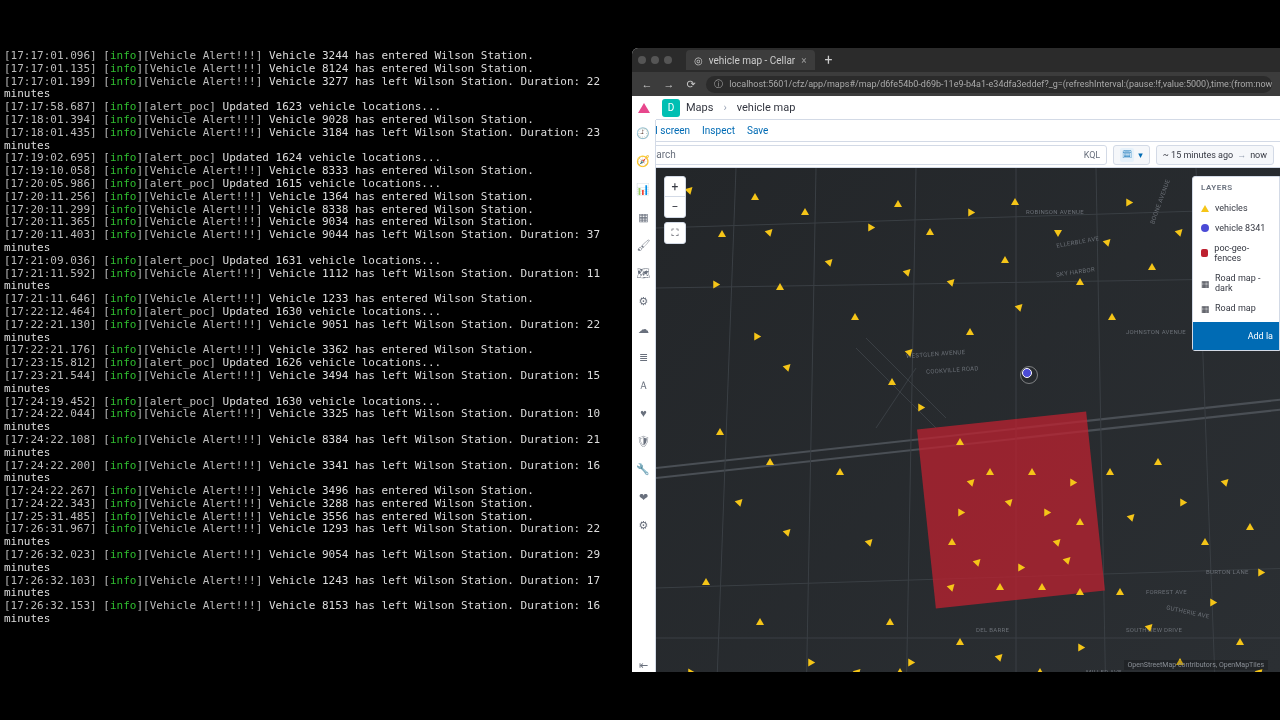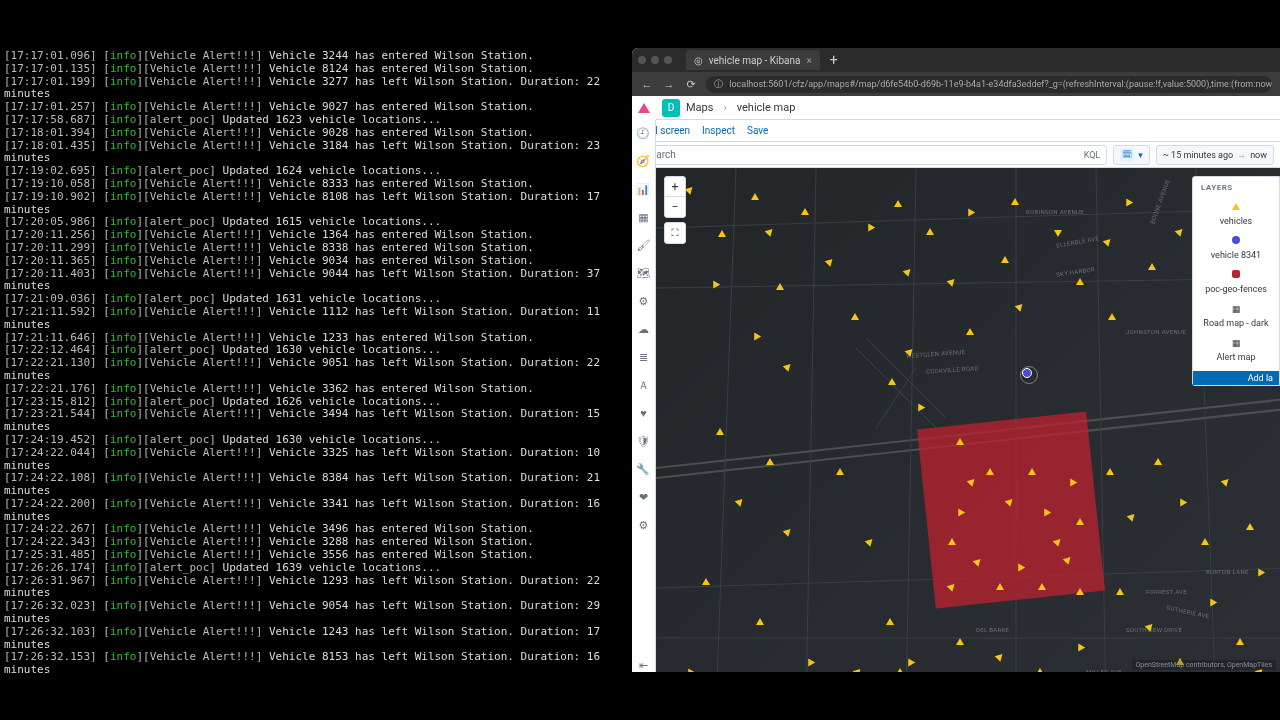--- a/index.html
+++ b/index.html
@@ -73,85 +73,82 @@
   .v8341::after { content:""; position:absolute; left:-3px; top:-3px; width:16px; height:16px; border:1px solid rgba(255,255,255,0.4); border-radius:50%; }
 
   .mapctrl { position:absolute; left:8px; top:8px; width:22px; background:#fff; border:1px solid #d3dae6; border-radius:3px; display:flex; flex-direction:column; }
   .mapctrl .mc { height:20px; display:flex; align-items:center; justify-content:center; font-size:12px; color:#343741; border-bottom:1px solid #d3dae6; }
   .mapctrl .mc:last-child { border-bottom:none; }
   .mapctrl2 { position:absolute; left:8px; top:54px; width:22px; height:22px; background:#fff; border:1px solid #d3dae6; border-radius:3px; display:flex; align-items:center; justify-content:center; font-size:10px; color:#343741; }
 
   
   .layers { position:absolute; right:0; top:8px; width:88px; background:#fff; border:1px solid #d3dae6; border-radius:3px 0 0 3px; font-size:9px; color:#343741; }
   .layers-h { padding:6px 8px; font-weight:600; letter-spacing:0.5px; color:#69707d; font-size:8px; }
-  .layer-row { padding:5px 8px; display:flex; align-items:center; gap:6px;flex-direction:column; }
+  .layer-row { padding:5px 8px; display:flex; align-items:center; gap:6px; }
   .swatch { width:8px; height:8px; border-radius:2px; }
   .swatch.tri { width:0; height:0; border-left:4px solid transparent; border-right:4px solid transparent; border-bottom:7px solid #f5c518; border-radius:0; }
   .swatch.dot { border-radius:50%; background:#4b4bd6; }
   .swatch.sq { background:#bd2130; }
   .swatch.rm { background:none; }
-  .addlayer { margin-top:4px; background:#006bb4; color:#fff; height:14px; display:flex; align-items:center; justify-content:flex-end; padding-right:6px; font-size:9px; }
-
-  .attrib { position:absolute; right:4px; bottom:2px; color:#8a8f96; font-size:7px; background:rgba(0,0,0,0.2); padding:1px 4px; }
+  .addlayer { margin-top:4px; background:#006bb4; color:#fff; height:28px; display:flex; align-items:center; justify-content:flex-end; padding-right:6px; font-size:9px; }
+
+  .attrib { position:absolute; right:12px; bottom:2px; color:#8a8f96; font-size:7px; background:rgba(0,0,0,0.2); padding:1px 4px; }
 </style>
 </head>
 <body>
 
 <div class="stage">
 
   <div class="term-title">alert_poc — node · node /usr/local/Cellar/yarn/1.13.0/libexec/bin/yarn.js start — 118×48</div>
   <div class="terminal" id="term">
       <div><span class="ts">[17:17:01.096]</span> <span class="lb">[</span><span class="info">info</span><span class="lb">][</span><span class="mod">Vehicle Alert!!!</span><span class="lb">]</span> <span class="msg">Vehicle 3244 has entered Wilson Station.</span></div>
       <div><span class="ts">[17:17:01.135]</span> <span class="lb">[</span><span class="info">info</span><span class="lb">][</span><span class="mod">Vehicle Alert!!!</span><span class="lb">]</span> <span class="msg">Vehicle 8124 has entered Wilson Station.</span></div>
       <div><span class="ts">[17:17:01.199]</span> <span class="lb">[</span><span class="info">info</span><span class="lb">][</span><span class="mod">Vehicle Alert!!!</span><span class="lb">]</span> <span class="msg">Vehicle 3277 has left Wilson Station. Duration: 22 minutes</span></div>
-      <div><span class="ts">[17:17:01.257]</span> <span class="lb">[</span><span class="info">info</span><span class="lb">][</span><span class="mod">Vehicle Alert!!!</span><span class="lb">]</span> <span class="msg">Vehicle 9027 has entered Wilson Station.</span></div>
       <div><span class="ts">[17:17:58.687]</span> <span class="lb">[</span><span class="info">info</span><span class="lb">][</span><span class="mod">alert_poc</span><span class="lb">]</span> <span class="msg">Updated 1623 vehicle locations...</span></div>
       <div><span class="ts">[17:18:01.394]</span> <span class="lb">[</span><span class="info">info</span><span class="lb">][</span><span class="mod">Vehicle Alert!!!</span><span class="lb">]</span> <span class="msg">Vehicle 9028 has entered Wilson Station.</span></div>
       <div><span class="ts">[17:18:01.435]</span> <span class="lb">[</span><span class="info">info</span><span class="lb">][</span><span class="mod">Vehicle Alert!!!</span><span class="lb">]</span> <span class="msg">Vehicle 3184 has left Wilson Station. Duration: 23 minutes</span></div>
       <div><span class="ts">[17:19:02.695]</span> <span class="lb">[</span><span class="info">info</span><span class="lb">][</span><span class="mod">alert_poc</span><span class="lb">]</span> <span class="msg">Updated 1624 vehicle locations...</span></div>
       <div><span class="ts">[17:19:10.058]</span> <span class="lb">[</span><span class="info">info</span><span class="lb">][</span><span class="mod">Vehicle Alert!!!</span><span class="lb">]</span> <span class="msg">Vehicle 8333 has entered Wilson Station.</span></div>
-      <div><span class="ts">[17:19:10.902]</span> <span class="lb">[</span><span class="info">info</span><span class="lb">][</span><span class="mod">Vehicle Alert!!!</span><span class="lb">]</span> <span class="msg">Vehicle 8108 has left Wilson Station. Duration: 17 minutes</span></div>
       <div><span class="ts">[17:20:05.986]</span> <span class="lb">[</span><span class="info">info</span><span class="lb">][</span><span class="mod">alert_poc</span><span class="lb">]</span> <span class="msg">Updated 1615 vehicle locations...</span></div>
       <div><span class="ts">[17:20:11.256]</span> <span class="lb">[</span><span class="info">info</span><span class="lb">][</span><span class="mod">Vehicle Alert!!!</span><span class="lb">]</span> <span class="msg">Vehicle 1364 has entered Wilson Station.</span></div>
       <div><span class="ts">[17:20:11.299]</span> <span class="lb">[</span><span class="info">info</span><span class="lb">][</span><span class="mod">Vehicle Alert!!!</span><span class="lb">]</span> <span class="msg">Vehicle 8338 has entered Wilson Station.</span></div>
       <div><span class="ts">[17:20:11.365]</span> <span class="lb">[</span><span class="info">info</span><span class="lb">][</span><span class="mod">Vehicle Alert!!!</span><span class="lb">]</span> <span class="msg">Vehicle 9034 has entered Wilson Station.</span></div>
       <div><span class="ts">[17:20:11.403]</span> <span class="lb">[</span><span class="info">info</span><span class="lb">][</span><span class="mod">Vehicle Alert!!!</span><span class="lb">]</span> <span class="msg">Vehicle 9044 has left Wilson Station. Duration: 37 minutes</span></div>
       <div><span class="ts">[17:21:09.036]</span> <span class="lb">[</span><span class="info">info</span><span class="lb">][</span><span class="mod">alert_poc</span><span class="lb">]</span> <span class="msg">Updated 1631 vehicle locations...</span></div>
       <div><span class="ts">[17:21:11.592]</span> <span class="lb">[</span><span class="info">info</span><span class="lb">][</span><span class="mod">Vehicle Alert!!!</span><span class="lb">]</span> <span class="msg">Vehicle 1112 has left Wilson Station. Duration: 11 minutes</span></div>
       <div><span class="ts">[17:21:11.646]</span> <span class="lb">[</span><span class="info">info</span><span class="lb">][</span><span class="mod">Vehicle Alert!!!</span><span class="lb">]</span> <span class="msg">Vehicle 1233 has entered Wilson Station.</span></div>
       <div><span class="ts">[17:22:12.464]</span> <span class="lb">[</span><span class="info">info</span><span class="lb">][</span><span class="mod">alert_poc</span><span class="lb">]</span> <span class="msg">Updated 1630 vehicle locations...</span></div>
       <div><span class="ts">[17:22:21.130]</span> <span class="lb">[</span><span class="info">info</span><span class="lb">][</span><span class="mod">Vehicle Alert!!!</span><span class="lb">]</span> <span class="msg">Vehicle 9051 has left Wilson Station. Duration: 22 minutes</span></div>
       <div><span class="ts">[17:22:21.176]</span> <span class="lb">[</span><span class="info">info</span><span class="lb">][</span><span class="mod">Vehicle Alert!!!</span><span class="lb">]</span> <span class="msg">Vehicle 3362 has entered Wilson Station.</span></div>
       <div><span class="ts">[17:23:15.812]</span> <span class="lb">[</span><span class="info">info</span><span class="lb">][</span><span class="mod">alert_poc</span><span class="lb">]</span> <span class="msg">Updated 1626 vehicle locations...</span></div>
       <div><span class="ts">[17:23:21.544]</span> <span class="lb">[</span><span class="info">info</span><span class="lb">][</span><span class="mod">Vehicle Alert!!!</span><span class="lb">]</span> <span class="msg">Vehicle 3494 has left Wilson Station. Duration: 15 minutes</span></div>
       <div><span class="ts">[17:24:19.452]</span> <span class="lb">[</span><span class="info">info</span><span class="lb">][</span><span class="mod">alert_poc</span><span class="lb">]</span> <span class="msg">Updated 1630 vehicle locations...</span></div>
       <div><span class="ts">[17:24:22.044]</span> <span class="lb">[</span><span class="info">info</span><span class="lb">][</span><span class="mod">Vehicle Alert!!!</span><span class="lb">]</span> <span class="msg">Vehicle 3325 has left Wilson Station. Duration: 10 minutes</span></div>
       <div><span class="ts">[17:24:22.108]</span> <span class="lb">[</span><span class="info">info</span><span class="lb">][</span><span class="mod">Vehicle Alert!!!</span><span class="lb">]</span> <span class="msg">Vehicle 8384 has left Wilson Station. Duration: 21 minutes</span></div>
       <div><span class="ts">[17:24:22.200]</span> <span class="lb">[</span><span class="info">info</span><span class="lb">][</span><span class="mod">Vehicle Alert!!!</span><span class="lb">]</span> <span class="msg">Vehicle 3341 has left Wilson Station. Duration: 16 minutes</span></div>
       <div><span class="ts">[17:24:22.267]</span> <span class="lb">[</span><span class="info">info</span><span class="lb">][</span><span class="mod">Vehicle Alert!!!</span><span class="lb">]</span> <span class="msg">Vehicle 3496 has entered Wilson Station.</span></div>
       <div><span class="ts">[17:24:22.343]</span> <span class="lb">[</span><span class="info">info</span><span class="lb">][</span><span class="mod">Vehicle Alert!!!</span><span class="lb">]</span> <span class="msg">Vehicle 3288 has entered Wilson Station.</span></div>
       <div><span class="ts">[17:25:31.485]</span> <span class="lb">[</span><span class="info">info</span><span class="lb">][</span><span class="mod">Vehicle Alert!!!</span><span class="lb">]</span> <span class="msg">Vehicle 3556 has entered Wilson Station.</span></div>
-      <div><span class="ts">[17:26:26.174]</span> <span class="lb">[</span><span class="info">info</span><span class="lb">][</span><span class="mod">alert_poc</span><span class="lb">]</span> <span class="msg">Updated 1639 vehicle locations...</span></div>
       <div><span class="ts">[17:26:31.967]</span> <span class="lb">[</span><span class="info">info</span><span class="lb">][</span><span class="mod">Vehicle Alert!!!</span><span class="lb">]</span> <span class="msg">Vehicle 1293 has left Wilson Station. Duration: 22 minutes</span></div>
       <div><span class="ts">[17:26:32.023]</span> <span class="lb">[</span><span class="info">info</span><span class="lb">][</span><span class="mod">Vehicle Alert!!!</span><span class="lb">]</span> <span class="msg">Vehicle 9054 has left Wilson Station. Duration: 29 minutes</span></div>
       <div><span class="ts">[17:26:32.103]</span> <span class="lb">[</span><span class="info">info</span><span class="lb">][</span><span class="mod">Vehicle Alert!!!</span><span class="lb">]</span> <span class="msg">Vehicle 1243 has left Wilson Station. Duration: 17 minutes</span></div>
       <div><span class="ts">[17:26:32.153]</span> <span class="lb">[</span><span class="info">info</span><span class="lb">][</span><span class="mod">Vehicle Alert!!!</span><span class="lb">]</span> <span class="msg">Vehicle 8153 has left Wilson Station. Duration: 16 minutes</span></div>
     </div>
 
   <div class="browser">
 
     <div class="tabstrip">
       <div class="traffic">
           <span></span>
           <span></span>
           <span></span>
         </div>
       <div class="tab">
         <span>◎</span>
-        <span>vehicle map - Kibana</span>
+        <span>vehicle map - Cellar</span>
         <span class="x">×</span>
       </div>
       <div class="newtab">+</div>
     </div>
 
     <div class="urlbar">
       <span class="navbtn">←</span>
       <span class="navbtn">→</span>
       <span class="navbtn">⟳</span>
       <div class="urlfield">
@@ -362,21 +359,21 @@
               <div class="layer-row">
                 <span class="swatch sq"></span>
                 <span>poc-geo-fences</span>
               </div>
               <div class="layer-row">
                 <span class="swatch rm">▦</span>
                 <span>Road map - dark</span>
               </div>
               <div class="layer-row">
                 <span class="swatch rm">▦</span>
-                <span>Alert map</span>
+                <span>Road map</span>
               </div>
             </div>
           <div class="addlayer">Add la</div>
         </div>
 
         <div class="attrib">OpenStreetMap contributors, OpenMapTiles</div>
       </div>
     </div>
   </div>
 </div>

